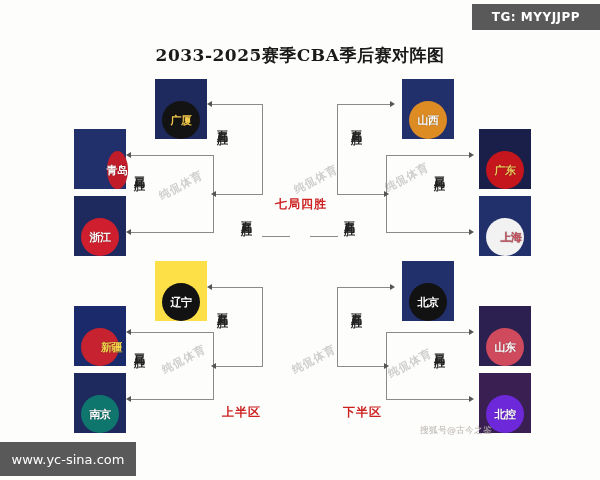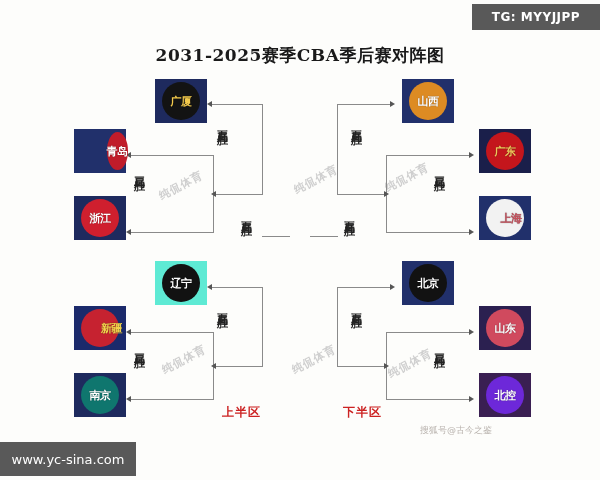--- a/index.html
+++ b/index.html
@@ -50,24 +50,24 @@
     font-size: 17px;
     font-weight: bold;
     color: #1a1a1a;
     font-family: "DejaVu Serif", "Liberation Serif", serif;
     letter-spacing: 0.5px;
   }
 
   
   .team {
     position: absolute;
-    width: 52px; height: 44px;
+    width: 52px; height: 60px;
     box-sizing: border-box;
     display: flex;
-    align-items: center;
+    align-items: flex-end;
     justify-content: center;
   }
   .team .disc {
     width: 38px; height: 38px;
     border-radius: 50%;
     display: flex;
     align-items: center;
     justify-content: center;
     box-sizing: border-box;
   }
@@ -156,21 +156,21 @@
     white-space: nowrap;
   }
 </style>
 </head>
 <body>
 
 <div id="tg-banner">TG: MYYJJPP</div>
 
 <div id="site-banner">www.yc-sina.com</div>
 
-<div id="page-title">2031-2025赛季CBA季后赛对阵图</div>
+<div id="page-title">2033-2025赛季CBA季后赛对阵图</div>
 
 <div class="wm" style="left:157px; top:178px;">纯侃体育</div>
 <div class="wm" style="left:292px; top:172px;">纯侃体育</div>
 <div class="wm" style="left:383px; top:170px;">纯侃体育</div>
 <div class="wm" style="left:160px; top:352px;">纯侃体育</div>
 <div class="wm" style="left:290px; top:352px;">纯侃体育</div>
 <div class="wm" style="left:386px; top:356px;">纯侃体育</div>
 
 <div class="ln lnh" style="left:128px; top:155px; width:86px;"></div>
 <div class="ln lnh" style="left:128px; top:232px; width:86px;"></div>
@@ -232,20 +232,21 @@
 <div class="vlabel" style="left:216px; top:305px;">五局三胜</div>
 
 <div class="vlabel" style="left:350px; top:122px;">五局三胜</div>
 <div class="vlabel" style="left:433px; top:168px;">三局二胜</div>
 <div class="vlabel" style="left:343px; top:213px;">五局三胜</div>
 
 <div class="vlabel" style="left:350px; top:305px;">五局三胜</div>
 <div class="vlabel" style="left:433px; top:345px;">三局二胜</div>
 
 <div id="final-block">
+  <div id="final-format">七局四胜</div>
 </div>
 
 <div class="half-label" style="left:222px; top:404px;">上半区</div>
 <div class="half-label" style="left:343px; top:404px;">下半区</div>
 
 <div class="team" id="t-guangsha" style="left: 155px; top: 79px; background: rgb(30, 42, 94);">
   <div class="disc" style="background: rgb(19, 19, 19);">
     <span class="tname" style="color: rgb(242, 201, 76);">广厦</span>
   </div>
 </div>
@@ -255,21 +256,21 @@
     <span class="tname" style="color: rgb(255, 255, 255);">青岛</span>
   </div>
 </div>
 
 <div class="team" id="t-zhejiang" style="left: 74px; top: 196px; background: rgb(30, 42, 94);">
   <div class="disc" style="background: rgb(207, 31, 46);">
     <span class="tname" style="color: rgb(255, 255, 255);">浙江</span>
   </div>
 </div>
 
-<div class="team" id="t-liaoning" style="left: 155px; top: 261px; background: #5eead4;">
+<div class="team" id="t-liaoning" style="left: 155px; top: 261px; background: #fde047;">
   <div class="disc" style="background: rgb(18, 18, 18);">
     <span class="tname" style="color: rgb(255, 255, 255);">辽宁</span>
   </div>
 </div>
 
 <div class="team" id="t-xinjiang" style="left: 74px; top: 306px; background: rgb(27, 42, 107);">
   <div class="disc" style="background: rgb(198, 34, 48);">
     <span class="tname" style="color: rgb(240, 210, 75); margin-left: 23px;">新疆</span>
   </div>
 </div>

